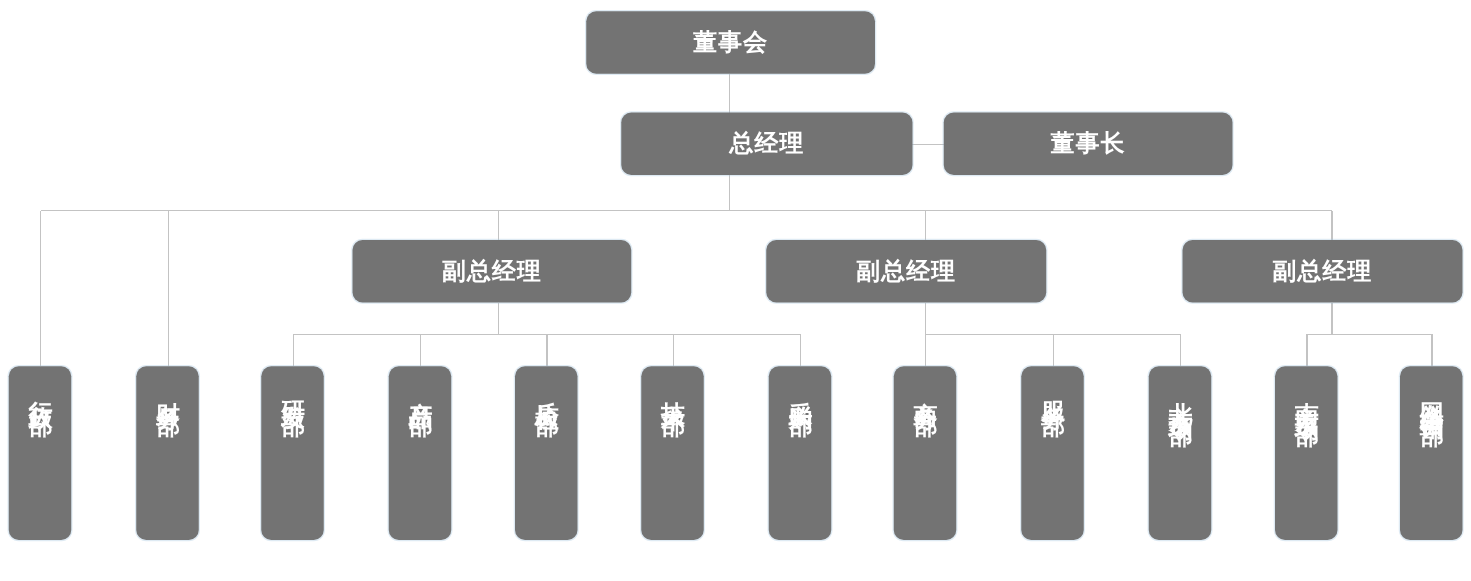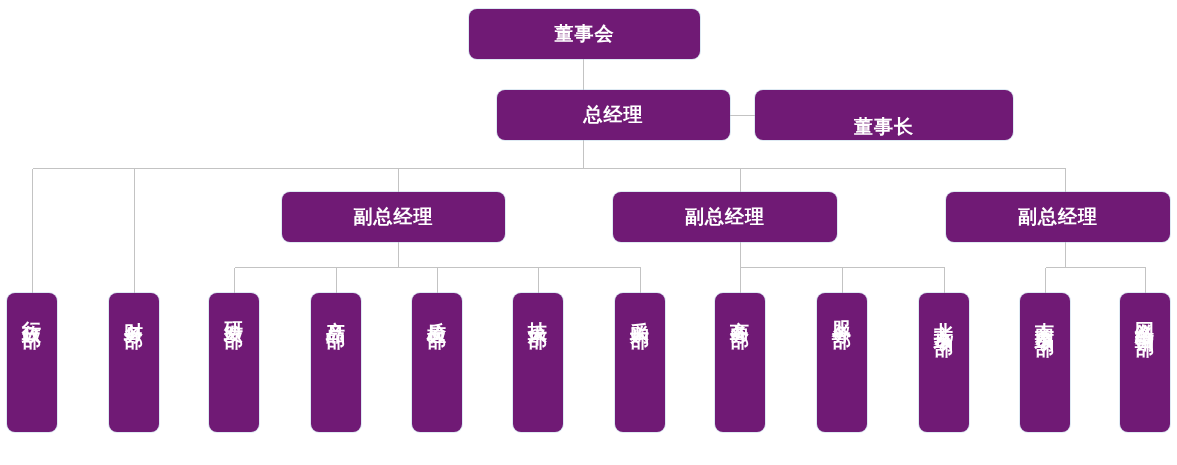--- a/index.html
+++ b/index.html
@@ -12,21 +12,21 @@
     overflow: hidden;
   }
   .connectors {
     position: absolute;
     left: 0; top: 0;
     width: 1177px; height: 465px;
     pointer-events: none;
   }
   .node {
     position: absolute;
-    background: #701a75;
+    background: #737373;
     border-radius: 8px;
     color: #ffffff;
     font-weight: bold;
     box-sizing: border-box;
     box-shadow: 0 0 0 1px rgba(160,195,220,0.35);
   }
   .node-h {
     display: flex;
     align-items: center;
     justify-content: center;
@@ -80,21 +80,21 @@
       M1145.5 267.5 V293"></path>
   </svg>
 
   <div class="node node-h" style="left:469px; top:9px; width:231px; height:50px;">
     <span>董事会</span>
   </div>
 
   <div class="node node-h" style="left:470px; top:90px; width:233px; height:50px;margin-left:27px;">
     <span>总经理</span>
   </div>
-  <div class="node node-h" style="left:755px; top:90px; width:258px; height:50px;align-items:flex-end;">
+  <div class="node node-h" style="left:755px; top:90px; width:231px; height:50px;">
     <span>董事长</span>
   </div>
 
   <div class="node node-h" style="left:282px; top:192px; width:223px; height:50px;">
     <span>副总经理</span>
   </div>
   <div class="node node-h" style="left:613px; top:192px; width:224px; height:50px;">
     <span>副总经理</span>
   </div>
   <div class="node node-h" style="left:946px; top:192px; width:224px; height:50px;">

